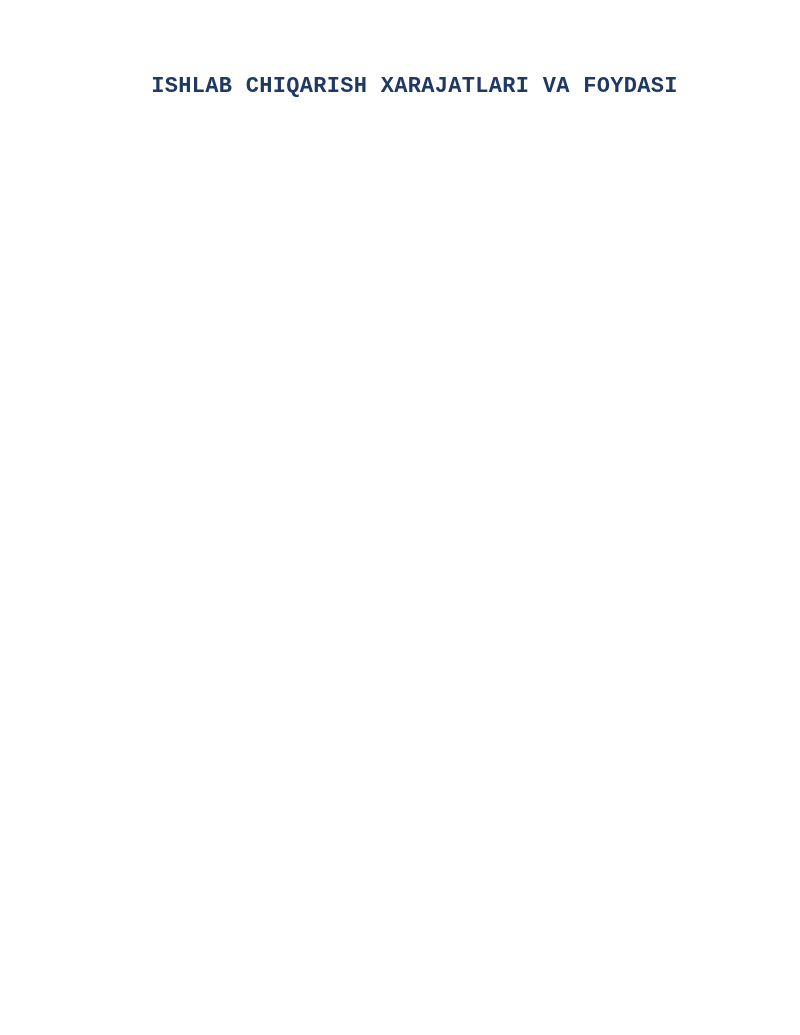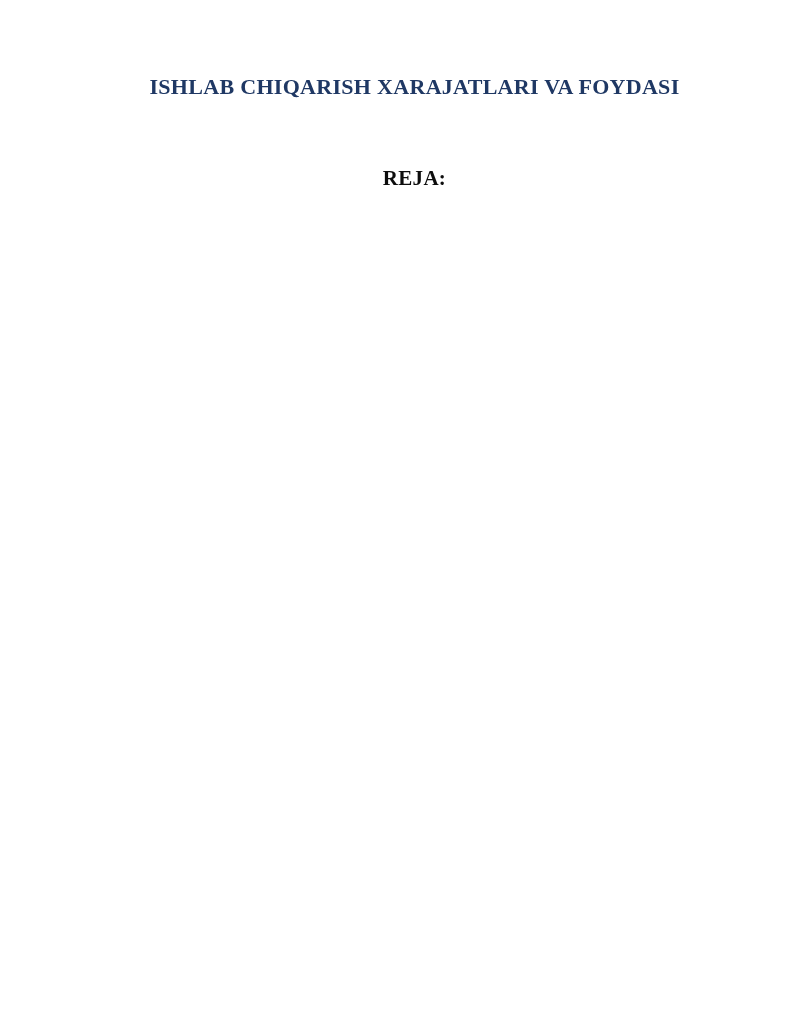--- a/index.html
+++ b/index.html
@@ -7,21 +7,21 @@
     padding: 0;
     background: #ffffff;
   }
   .page {
     position: relative;
     width: 800px;
     height: 818px;
     background: #ffffff;
     box-sizing: border-box;
     padding: 73px 79px 0 108px;
-    font-family: Liberation Serif, serif;
+    font-family: Liberation Mono, monospace;
     overflow: hidden;
   }
   .doc-title {
     margin: 0;
     text-align: center;
     color: #1f3864;
     font-size: 22px;
     line-height: 28px;
     font-weight: bold;
     letter-spacing: 0.3px;
@@ -48,18 +48,17 @@
     margin-bottom: 0;
   }
 </style>
 </head>
 <body>
 
 <div class="page">
 
   <h1 class="doc-title">ISHLAB CHIQARISH XARAJATLARI VA FOYDASI</h1>
 
-  <h2 class="section-heading">REJA:</h2>
 
 
 
 
 </div>
 
 </body></html>

